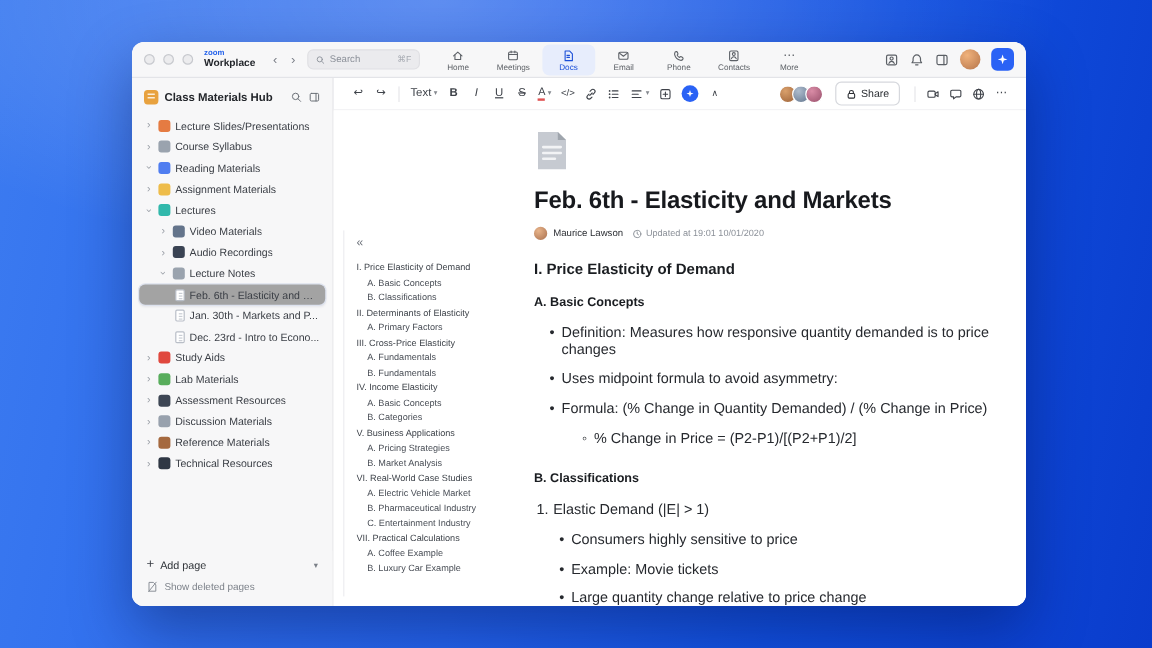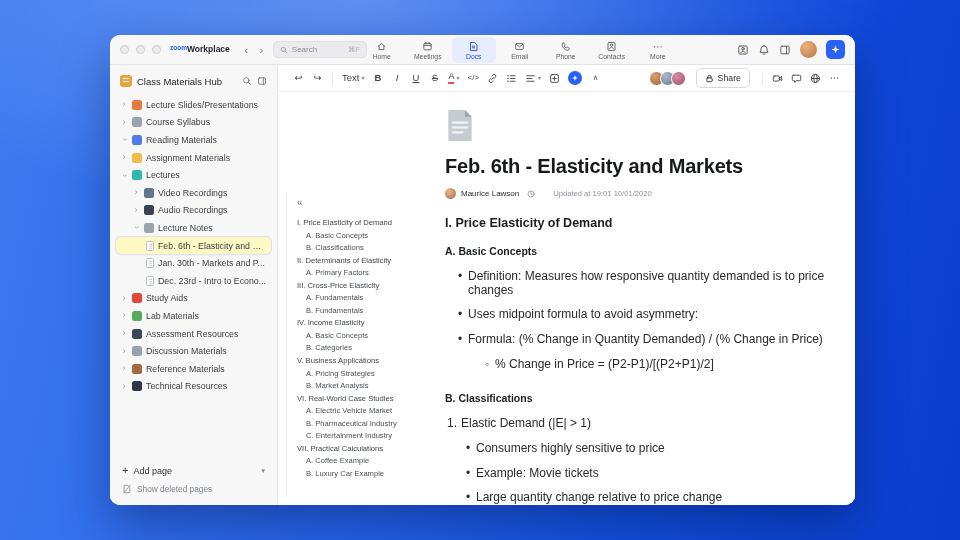--- a/index.html
+++ b/index.html
@@ -7,21 +7,21 @@
 .desktop{position:relative;width:960px;height:540px;
   background:radial-gradient(120% 90% at 38% 0%,rgba(255,255,255,.25),rgba(255,255,255,0) 45%),
              linear-gradient(102deg,#3c7bf0 0%,#2463ec 45%,#1150e0 70%,#0a3ccc 100%)}
 .window{position:absolute;left:110px;top:35px;width:745px;height:470px;background:#fff;border-radius:10px;
   box-shadow:0 20px 50px rgba(0,10,60,.38);overflow:hidden;display:flex;flex-direction:column}
 svg{stroke-linecap:round;stroke-linejoin:round}
 
 .titlebar{flex:0 0 auto;height:30px;background:#f7f7f8;border-bottom:1px solid #e3e4e8;display:flex;align-items:center;padding:0 10px;position:relative}
 .traffic{display:flex;gap:7px;margin-right:9px}
 .tl{width:9px;height:9px;border-radius:50%;background:#ececee;border:1px solid #c7c9ce}
-.brand{display:flex;flex-direction:row;line-height:1.05;margin-right:9px}
+.brand{display:flex;flex-direction:column;line-height:1.05;margin-right:9px}
 .brand-zoom{font-size:6.5px;font-weight:700;color:#2563eb}
 .brand-wp{font-size:8.5px;font-weight:700;color:#23262b}
 .navbtn{width:15px;height:15px;border:none;background:transparent;color:#7a7e87;font-size:11px;line-height:14px;text-align:center;border-radius:4px;cursor:pointer}
 .search{display:flex;align-items:center;gap:4px;background:#ebebee;border:1px solid #e0e0e4;border-radius:5px;height:17px;width:94px;padding:0 6px;color:#8a8f98;font-size:8px;margin-left:4px;cursor:text}
 .search svg{width:8px;height:8px;stroke:#8a8f98;fill:none;stroke-width:1.1;flex:0 0 auto}
 .search .kbd{margin-left:auto;color:#a6aab2;font-size:7.3px}
 .tabs{position:absolute;left:55%;top:2px;transform:translateX(-50%);display:flex;gap:2px}
 .tab{width:44px;height:26px;display:flex;flex-direction:column;align-items:center;justify-content:center;gap:1px;font-size:6.8px;color:#5c6066;border-radius:6px;cursor:pointer}
 .tab .ticon{height:11px;display:flex;align-items:center}
 .tab svg{width:11px;height:11px;stroke:#5c6066;fill:none;stroke-width:1}
@@ -34,30 +34,30 @@
 .avatar{width:17px;height:17px;border-radius:50%;background:radial-gradient(circle at 35% 30%,#f0b27c,#b5744a);cursor:pointer}
 .plusbtn{width:19px;height:19px;border:none;border-radius:5px;background:#2a62f5;display:flex;align-items:center;justify-content:center;cursor:pointer}
 .plusbtn svg{width:11px;height:11px}
 
 .appbody{flex:1;display:flex;min-height:0}
 
 .sidebar{width:168px;background:#f7f7f8;border-right:1px solid #e6e6ea;position:relative;padding-top:8px;flex:0 0 auto}
 .sb-head{display:flex;align-items:center;gap:5px;padding:2px 10px 9px}
 .i-notebook{width:12px;height:12px;border-radius:3px;background:#e8a23f;flex:0 0 auto;position:relative}
 .i-notebook::after{content:"";position:absolute;left:3px;top:3px;right:3px;height:1.4px;background:#fff;box-shadow:0 3px 0 #fff}
-.sb-title{font-size:9.5px;font-weight:400;color:#23262b;flex:1;white-space:nowrap;overflow:hidden}
+.sb-title{font-size:9.5px;font-weight:700;color:#23262b;flex:1;white-space:nowrap;overflow:hidden}
 .sb-hicon{display:flex;cursor:pointer}
 .sb-hicon svg{width:10px;height:10px;stroke:#6b7077;fill:none;stroke-width:1}
 .tree{padding:0 6px}
 .row{display:flex;align-items:center;gap:4px;height:17.6px;border-radius:5px;padding:0 4px;color:#3a3e45;font-size:8.8px;cursor:pointer}
 .row .chev{width:8px;flex:0 0 auto;font-size:9px;color:#9ba0a8;text-align:center;line-height:1}
 .row .chev.open{transform:rotate(90deg)}
 .row.l1{padding-left:16px}
 .row.l2{padding-left:30px}
-.row.sel{background:#fef9c3;box-shadow:0 0 0 1px #dde2ee,0 1px 2px rgba(20,30,60,.08)}
+.row.sel{background:#a3a3a3;box-shadow:0 0 0 1px #dde2ee,0 1px 2px rgba(20,30,60,.08)}
 .ico{width:10px;height:10px;border-radius:2.5px;flex:0 0 auto}
 .i-pres{background:#e57b42}.i-clip{background:#9aa3ae}.i-book{background:#4f7df0}.i-assign{background:#eebc4a}
 .i-tag{background:#31b8ab}.i-video{background:#64748b}.i-audio{background:#3a4353}.i-note{background:#9aa3ae}
 .i-apple{background:#e0483e}.i-pencil{background:#58ad5c}.i-chart{background:#3d4654}.i-chat{background:#98a1ad}
 .i-books{background:#a5693f}.i-device{background:#2f3744}
 .pageico{width:8px;height:10px;background:#fff;border:1px solid #b9bec7;border-radius:1.5px;flex:0 0 auto;position:relative}
 .pageico::after{content:"";position:absolute;left:1.5px;top:2px;right:1.5px;height:1px;background:#c9cdd4;box-shadow:0 2.2px 0 #c9cdd4,0 4.4px 0 #c9cdd4}
 .lbl{white-space:nowrap;overflow:hidden;text-overflow:ellipsis}
 .sb-foot{position:absolute;left:0;right:0;bottom:0;padding:6px 12px 11px;display:flex;flex-direction:column;gap:8px;background:#f7f7f8}
 .addrow{display:flex;align-items:center;gap:5px;font-size:9px;color:#2f3338;cursor:pointer}
@@ -89,21 +89,21 @@
 .outline-wrap{position:absolute;left:8px;top:100px;bottom:8px;width:140px;border-left:1px solid #ededf0;padding-left:10px}
 .ol-collapse{border:none;background:none;color:#6f747c;font-size:10px;line-height:1;margin-bottom:9px;cursor:pointer;padding:0}
 .o-item{font-size:7.6px;color:#3f444b;line-height:12.55px;white-space:nowrap;overflow:hidden;cursor:pointer}
 .o-item.s{padding-left:9px;color:#4a4f57}
 .doc{position:absolute;left:167px;top:16px;right:24px}
 .doc-icon{margin-bottom:8px;cursor:pointer;display:inline-block}
 .doc-title{font-size:20px;font-weight:700;color:#17191d;letter-spacing:-.2px;margin-bottom:10px}
 .byline{display:flex;align-items:center;gap:5px;margin-bottom:17px}
 .by-av{width:11px;height:11px;border-radius:50%;background:radial-gradient(circle at 35% 30%,#e8b48a,#a86f4e);flex:0 0 auto}
 .by-name{font-size:8px;color:#2b2e33}
-.by-upd{display:flex;align-items:flex-end;gap:18px;font-size:7.6px;color:#8b9098;margin-left:3px}
+.by-upd{display:flex;align-items:flex-end;gap:3px;font-size:7.6px;color:#8b9098;margin-left:3px}
 .by-upd svg{width:8px;height:8px;stroke:#8b9098;fill:none;stroke-width:1}
 .h2{font-size:12.5px;font-weight:700;color:#1a1d21;margin:6px 0 15px}
 .h3{font-size:10.5px;font-weight:700;color:#1a1d21;margin:2px 0 13px}
 .h3.sp{margin-top:21px}
 .li{font-size:12px;color:#26292e;margin-bottom:10.8px;position:relative;line-height:1.15}
 .b1{padding-left:23px}.b1::before{content:"•";position:absolute;left:13px}
 .b2{padding-left:50px}.b2::before{content:"◦";position:absolute;left:40px}
 .nb{padding-left:31px}.nb::before{content:"•";position:absolute;left:21px}
 .numi{padding-left:16px}
 .nmark{position:absolute;left:2px}
@@ -267,21 +267,21 @@
             <span class="lbl">Assignment Materials</span>
           </div>
           <div class="row">
             <span class="chev open">›</span>
             <span class="ico i-tag"></span>
             <span class="lbl">Lectures</span>
           </div>
           <div class="row l1">
             <span class="chev">›</span>
             <span class="ico i-video"></span>
-            <span class="lbl">Video Recordings</span>
+            <span class="lbl">Video Materials</span>
           </div>
           <div class="row l1">
             <span class="chev">›</span>
             <span class="ico i-audio"></span>
             <span class="lbl">Audio Recordings</span>
           </div>
           <div class="row l1">
             <span class="chev open">›</span>
             <span class="ico i-note"></span>
             <span class="lbl">Lecture Notes</span>

